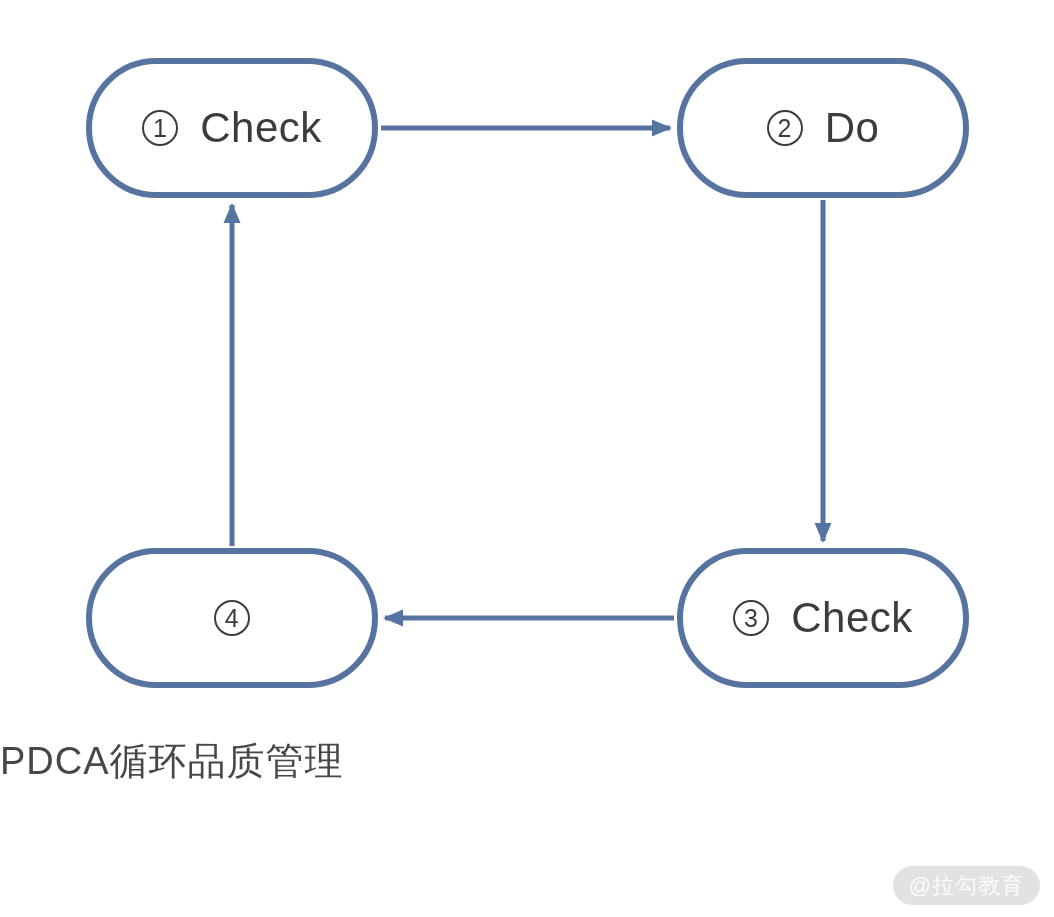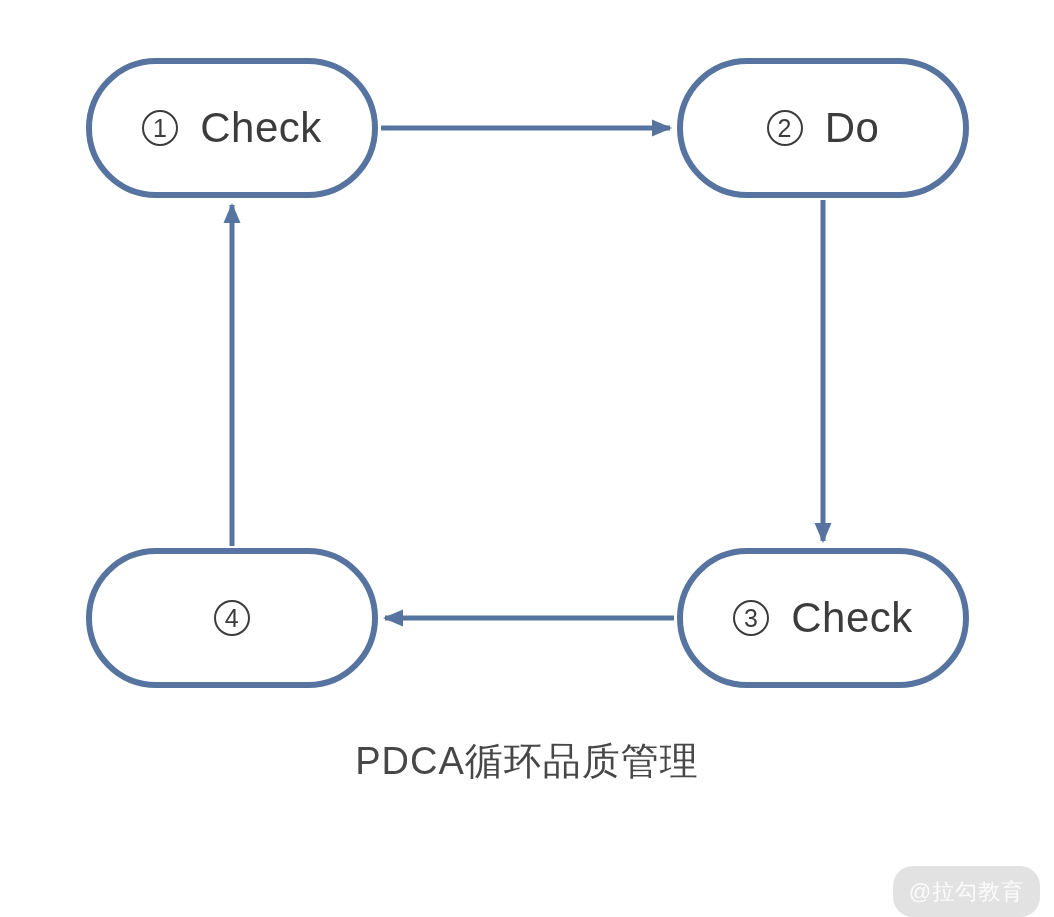--- a/index.html
+++ b/index.html
@@ -54,33 +54,32 @@
     font-weight: 400;
     line-height: 1;
     flex: 0 0 auto;
   }
 
   .diagram-title {
     position: absolute;
     left: 0;
     top: 736px;
     width: 100%;
-    text-align: center;
     font-size: 38px;
     font-weight: 500;
     color: #474747;
     letter-spacing: 1px;
   }
 
   .watermark {
     position: absolute;
     left: 893px;
     top: 866px;
     width: 147px;
-    height: 51px;
+    height: 39px;
     background: #E2E2E2;
     border-radius: 20px;
     display: flex;
     align-items: center;
     justify-content: center;
     font-size: 22px;
     color: #FBFBFB;
     letter-spacing: 1px;
   }
 </style>

